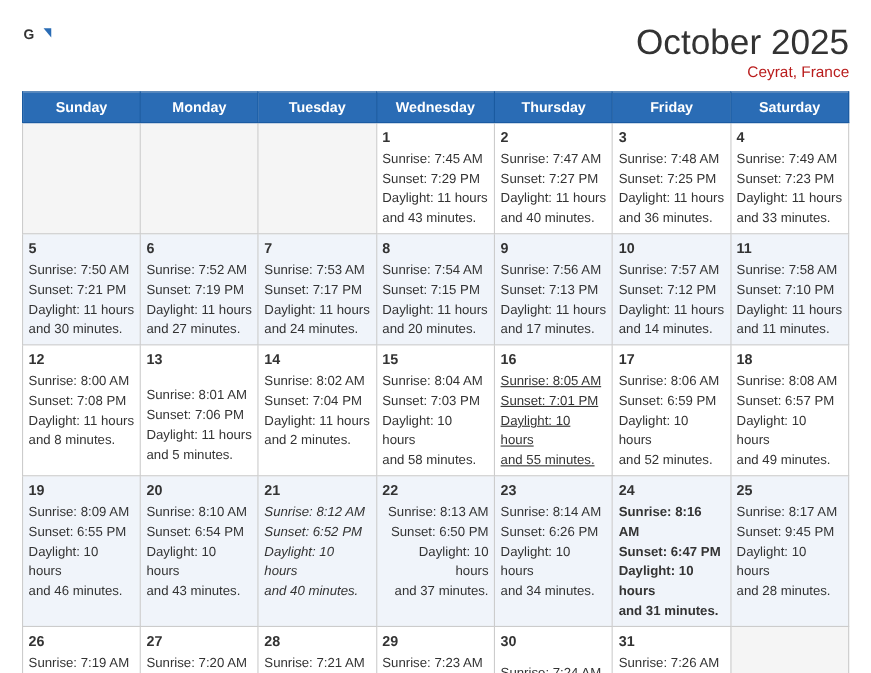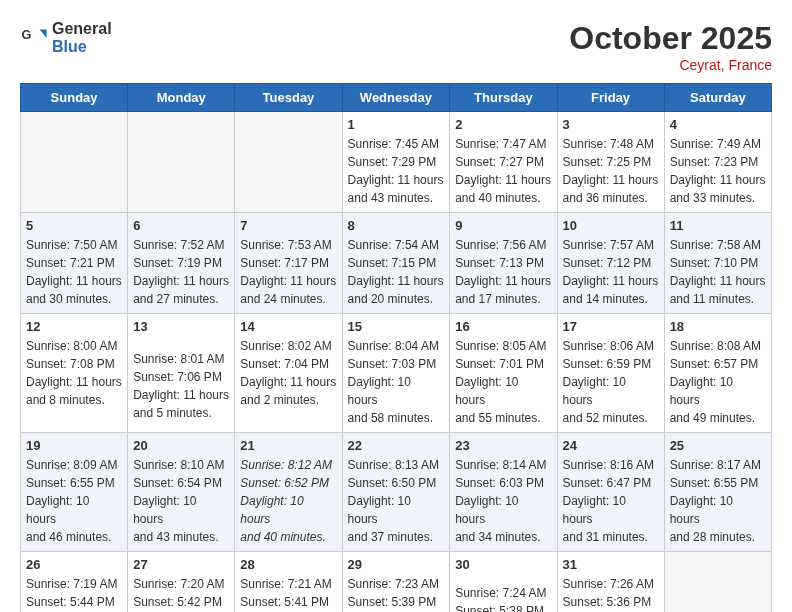--- a/index.html
+++ b/index.html
@@ -23,21 +23,21 @@
     .logo-icon {
       width: 28px;
       height: 28px;
       margin-right: 4px;
     }
     .title-area {
       text-align: right;
     }
     .month-title {
       font-size: 32px;
-      font-weight: bold;
+      font-weight: normal;
       color: #333;
     }
     .location-title {
       font-size: 14px;
       color: #b91c1c;
     }
     .calendar {
       width: 100%;
       border-collapse: collapse;
       border: 1px solid #ccc;
@@ -80,24 +80,20 @@
   </style>
 </head>
 <body>
 
 <div class="header-area">
   <div class="logo">
     <svg class="logo-icon" viewBox="0 0 40 40">
       <text x="2" y="22" font-size="18" font-weight="bold" fill="#333">G</text>
       <polygon points="28,8 38,8 38,20" fill="#2a6cb5"></polygon>
     </svg>
-    <div>
-      <span style="font-size:16px;font-weight:bold;color:#333;">General</span><br>
-      <span style="font-size:16px;font-weight:bold;color:#2a6cb5;">Blue</span>
-    </div>
   </div>
   <div class="title-area">
     <div class="month-title">October 2025</div>
     <div class="location-title">Ceyrat, France</div>
   </div>
 </div>
 
 <table class="calendar">
   <thead>
     <tr>
@@ -219,21 +215,21 @@
         </td>
         <td>
           <span class="day-num">15</span>
           <div class="day-info" style="white-space: pre-line;">Sunrise: 8:04 AM
 Sunset: 7:03 PM
 Daylight: 10 hours
 and 58 minutes.</div>
         </td>
         <td>
           <span class="day-num">16</span>
-          <div class="day-info" style="white-space: pre-line;">Sunrise: 8:05 AM
+          <div class="day-info" style="white-space: pre-line; text-decoration: underline;">Sunrise: 8:05 AM
 Sunset: 7:01 PM
 Daylight: 10 hours
 and 55 minutes.</div>
         </td>
         <td>
           <span class="day-num">17</span>
           <div class="day-info" style="white-space: pre-line;">Sunrise: 8:06 AM
 Sunset: 6:59 PM
 Daylight: 10 hours
 and 52 minutes.</div>
@@ -263,43 +259,43 @@
         </td>
         <td>
           <span class="day-num">21</span>
           <div class="day-info" style="white-space: pre-line; font-style: italic;">Sunrise: 8:12 AM
 Sunset: 6:52 PM
 Daylight: 10 hours
 and 40 minutes.</div>
         </td>
         <td>
           <span class="day-num">22</span>
-          <div class="day-info" style="white-space: pre-line;">Sunrise: 8:13 AM
+          <div class="day-info" style="white-space: pre-line; text-align: right;">Sunrise: 8:13 AM
 Sunset: 6:50 PM
 Daylight: 10 hours
 and 37 minutes.</div>
         </td>
         <td>
           <span class="day-num">23</span>
           <div class="day-info" style="white-space: pre-line;">Sunrise: 8:14 AM
-Sunset: 6:03 PM
+Sunset: 6:26 PM
 Daylight: 10 hours
 and 34 minutes.</div>
         </td>
         <td>
           <span class="day-num">24</span>
-          <div class="day-info" style="white-space: pre-line;">Sunrise: 8:16 AM
+          <div class="day-info" style="white-space: pre-line; font-weight: bold;">Sunrise: 8:16 AM
 Sunset: 6:47 PM
 Daylight: 10 hours
 and 31 minutes.</div>
         </td>
         <td>
           <span class="day-num">25</span>
           <div class="day-info" style="white-space: pre-line;">Sunrise: 8:17 AM
-Sunset: 6:55 PM
+Sunset: 9:45 PM
 Daylight: 10 hours
 and 28 minutes.</div>
         </td>
       </tr>
       <tr>
         <td>
           <span class="day-num">26</span>
           <div class="day-info" style="white-space: pre-line;">Sunrise: 7:19 AM
 Sunset: 5:44 PM
 Daylight: 10 hours

